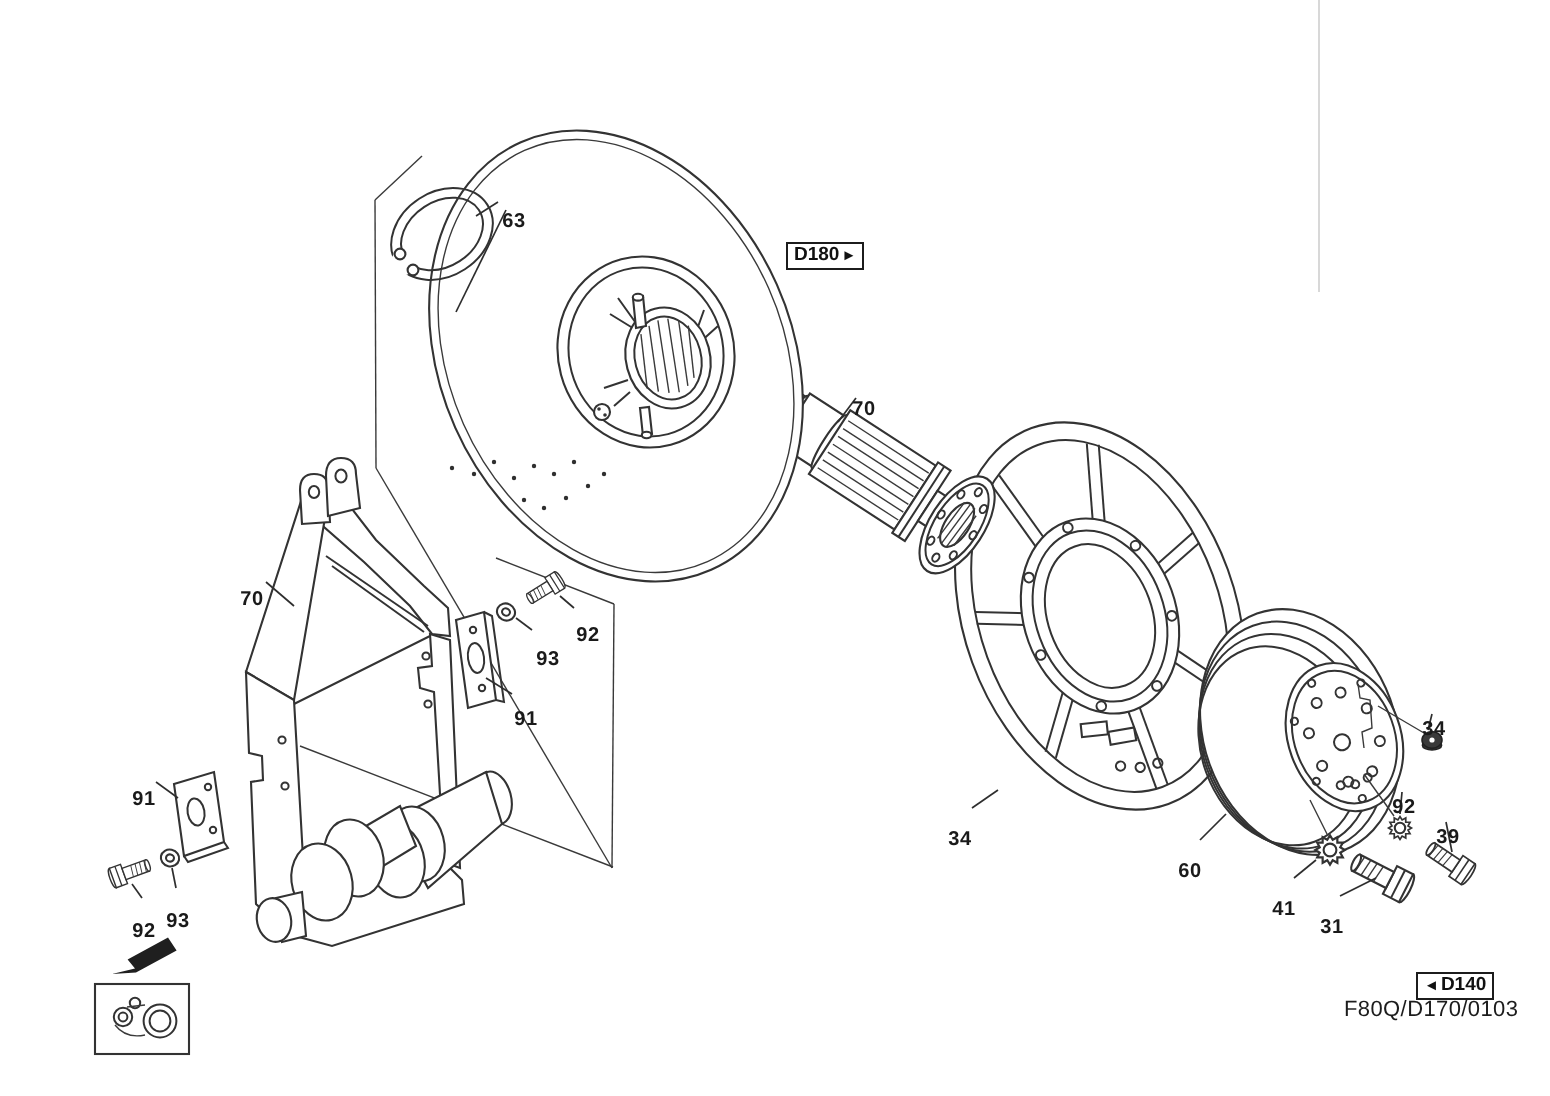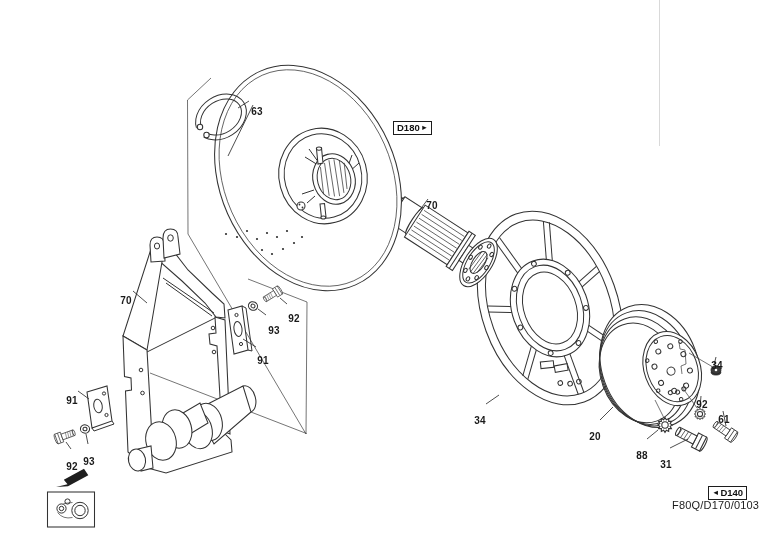--- a/index.html
+++ b/index.html
@@ -344,25 +344,25 @@
     <circle class="ln" cx="67.5" cy="501.5" r="2.6"></circle>
     <path class="thin" d="M 57.5,512.5 Q 63,519.5 72.5,517.5"></path>
     <path class="thin" d="M 63.5,503.5 L 72.5,502.5"></path>
   </g>
 </svg>
 
 <div class="lbl-layer">
   <span class="plabel" style="left:257px;top:99px">63</span>
   <span class="plabel" style="left:432px;top:193px">70</span>
   <span class="plabel" style="left:480px;top:408px">34</span>
-  <span class="plabel" style="left:595px;top:424px">20</span>
+  <span class="plabel" style="left:595px;top:424px">60</span>
   <span class="plabel" style="left:717px;top:353px">34</span>
   <span class="plabel" style="left:702px;top:392px">92</span>
-  <span class="plabel" style="left:724px;top:407px">61</span>
-  <span class="plabel" style="left:642px;top:443px">88</span>
+  <span class="plabel" style="left:724px;top:407px">39</span>
+  <span class="plabel" style="left:642px;top:443px">41</span>
   <span class="plabel" style="left:666px;top:452px">31</span>
   <span class="plabel" style="left:126px;top:288px">70</span>
   <span class="plabel" style="left:263px;top:348px">91</span>
   <span class="plabel" style="left:294px;top:306px">92</span>
   <span class="plabel" style="left:274px;top:318px">93</span>
   <span class="plabel" style="left:72px;top:388px">91</span>
   <span class="plabel" style="left:72px;top:454px">92</span>
   <span class="plabel" style="left:89px;top:449px">93</span>
 
   <div class="reftag" style="left:393px;top:85px">

